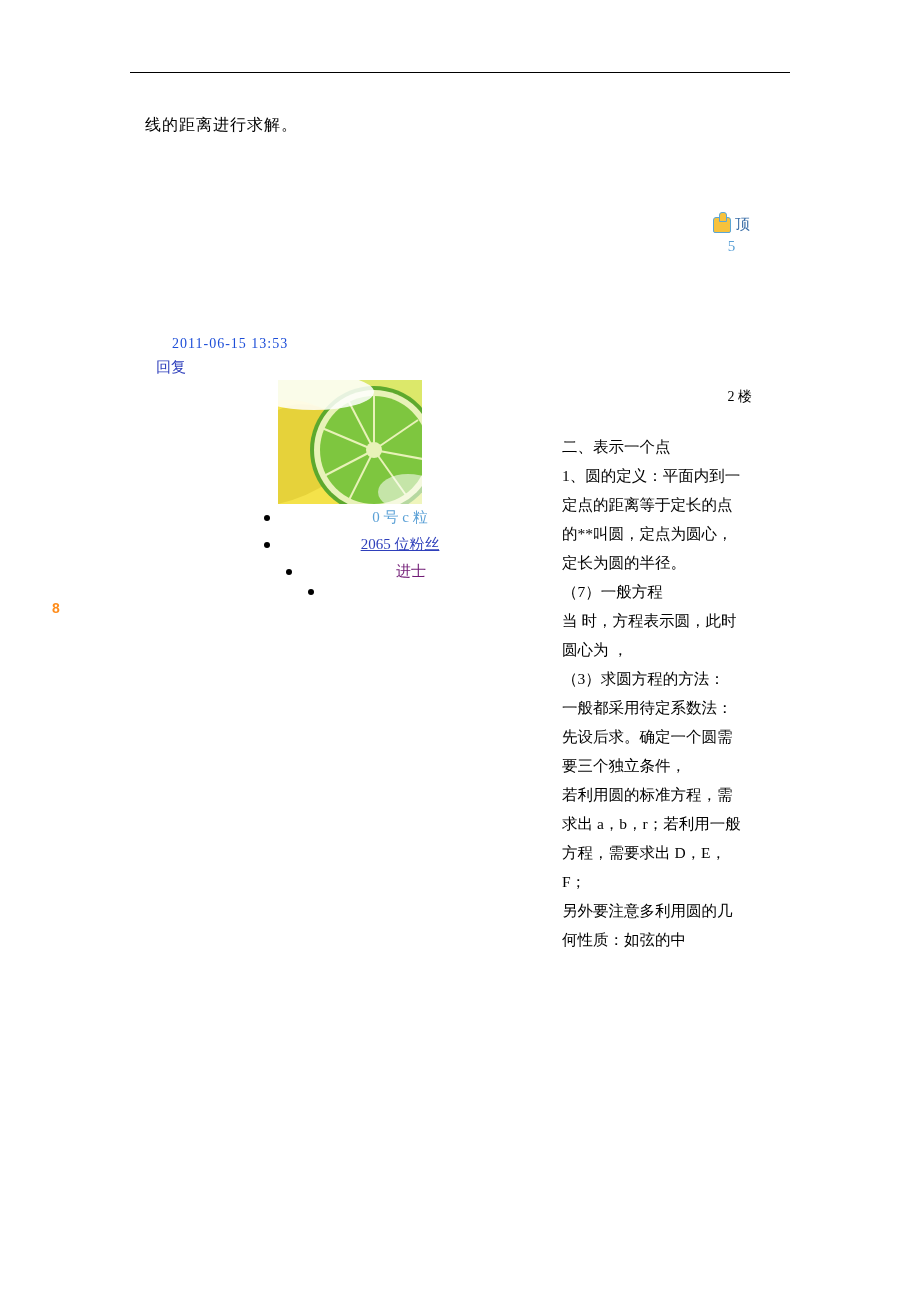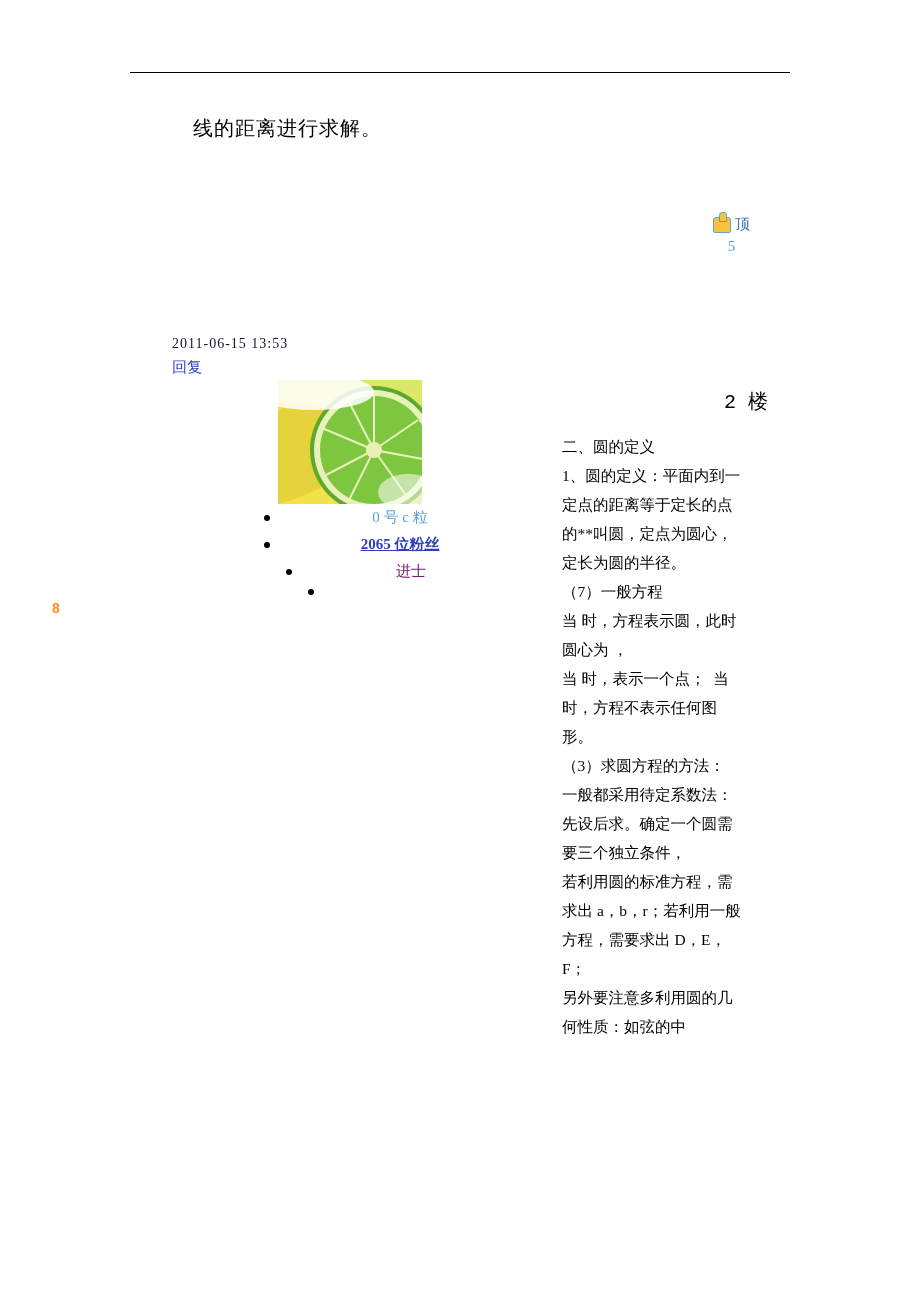--- a/index.html
+++ b/index.html
@@ -16,23 +16,22 @@
     position: absolute;
     top: 72px;
     left: 130px;
     right: 130px;
     border-top: 1.5px solid #000;
   }
   .fragment-text {
     position: absolute;
     top: 115px;
     left: 145px;
-    font-size: 20px;
+    font-size: 16px;
     letter-spacing: 1px;
-    margin-left: 48px;
   }
   .like-block {
     position: absolute;
     top: 215px;
     right: 170px;
     text-align: center;
   }
   .like-row {
     display: flex;
     align-items: center;
@@ -64,47 +63,46 @@
   }
   .like-count {
     color: #5aa0d6;
     font-size: 15px;
     margin-top: 4px;
   }
   .timestamp {
     position: absolute;
     top: 336px;
     left: 172px;
-    color: #0f172a;
+    color: #1d4ed8;
     font-size: 14px;
     font-family: "Times New Roman", serif;
     letter-spacing: 1px;
   }
   .reply-link {
     position: absolute;
     top: 358px;
-    left: 172px;
+    left: 156px;
     color: #2e3fbb;
     font-size: 15px;
   }
   .avatar {
     position: absolute;
     top: 380px;
     left: 278px;
     width: 144px;
     height: 124px;
     overflow: hidden;
   }
   .avatar svg { display: block; }
   .floor-label {
     position: absolute;
     top: 388px;
-    right: 152px;
-    font-size: 20px;
-    font-family: Liberation Mono, monospace;
+    right: 168px;
+    font-size: 14px;
   }
   .userinfo {
     position: absolute;
     top: 494px;
     left: 220px;
     width: 260px;
   }
   .userinfo-row {
     display: flex;
     align-items: center;
@@ -114,21 +112,21 @@
     width: 6px;
     height: 6px;
     background: #000;
     border-radius: 50%;
     margin-right: 50px;
     flex-shrink: 0;
   }
   .userinfo-row.r1 { margin-left: 20px; }
   .userinfo-row.r1 .dot { margin-right: 0; visibility: hidden; }
   .userinfo-row.r2 { margin-left: 44px; }
-  .userinfo-row.r3 { margin-left: 44px; font-weight: bold; }
+  .userinfo-row.r3 { margin-left: 44px; }
   .userinfo-row.r4 { margin-left: 66px; }
   .userinfo-row.r5 { margin-left: 88px; }
   .userinfo-row.r2 .txt { color: #5aa0d6; font-family: "Times New Roman", "SimSun", serif; }
   .userinfo-row.r3 .txt { color: #2e3fbb; text-decoration: underline; font-family: "Times New Roman", "SimSun", serif; }
   .userinfo-row.r4 .txt { color: #701a75; }
   .userinfo-row .txt { font-size: 15px; flex: 1; text-align: center; }
   .side-num {
     position: absolute;
     top: 600px;
     left: 52px;
@@ -210,22 +208,21 @@
   </div>
   <div class="userinfo-row r5">
     <span class="dot"></span>
     <span class="txt"></span>
   </div>
 </div>
 
 <div class="side-num">8</div>
 
 <div class="content-col">
-  <p>二、圆的定义</p>
+  <p>二、表示一个点</p>
   <p>1、圆的定义：平面内到一定点的距离等于定长的点的**叫圆，定点为圆心，定长为圆的半径。</p>
   <p>（7）一般方程</p>
   <p>当 时，方程表示圆，此时圆心为 ，</p>
-  <p>当 时，表示一个点；&nbsp;&nbsp;当 时，方程不表示任何图形。</p>
   <p>（3）求圆方程的方法：</p>
   <p>一般都采用待定系数法：先设后求。确定一个圆需要三个独立条件，</p>
   <p>若利用圆的标准方程，需求出 a，b，r；若利用一般方程，需要求出 D，E，F；</p>
   <p>另外要注意多利用圆的几何性质：如弦的中</p>
 </div>
 
 </body></html>

